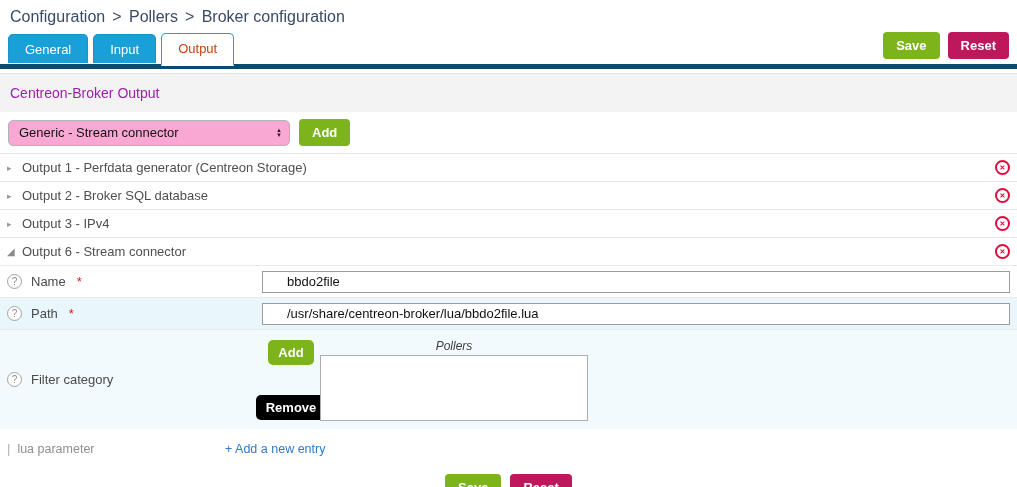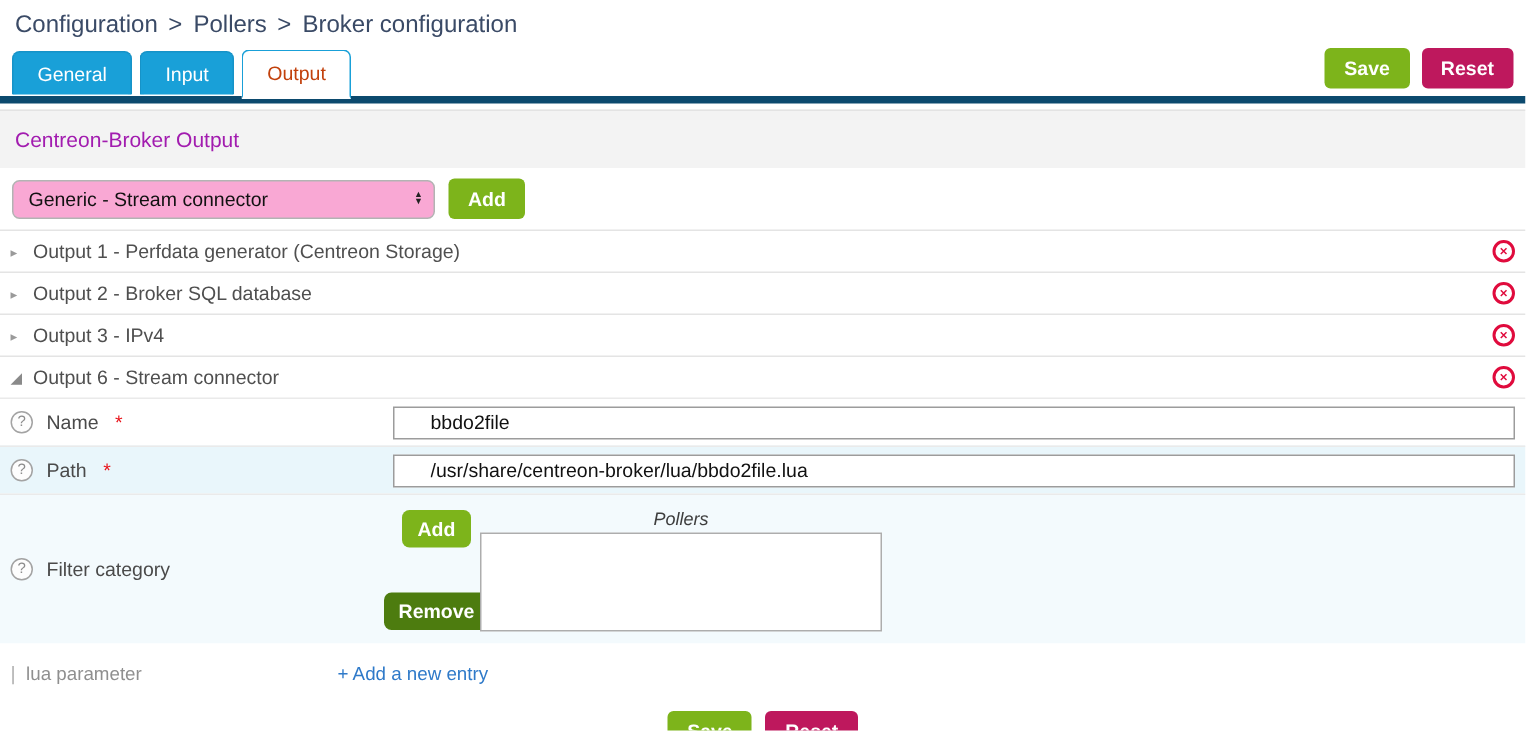--- a/index.html
+++ b/index.html
@@ -19,21 +19,21 @@
     background: #19a0d8; color: #fff; border: 1px solid #1693c8; border-bottom: none; }
   .tab.active { background: #fff; color: #c2410c; border: 1px solid #19a0d8;
     border-bottom: 2px solid #fff; margin-bottom: -2px; padding-bottom: 8px; }
   .tab-actions { margin-left: auto; display: flex; gap: 8px; margin-bottom: 5px; }
 
   .btn { display: inline-block; border: none; border-radius: 4px; color: #fff;
     font-weight: bold; font-size: 13px; padding: 6px 13px; cursor: pointer;
     font-family: "Liberation Sans", sans-serif; }
   .btn-green { background: #7db41b; }
   .btn-gray  { background: #be185d; }
-  .btn-red   { background: #4d7c0f; }
+  .btn-red   { background: #000000; }
 
   
   .panel-header { margin-top: 4px; background: #f3f3f3; border-top: 1px solid #e3e3e3;
     padding: 11px 10px; font-size: 14px; color: #a21caf; }
 
   
   .add-output-row { display: flex; align-items: center; gap: 9px; padding: 8px; height: 41px; }
   .fake-select { width: 282px; height: 26px; background: #f9a8d4; border: 1px solid #b3b3b3;
     border-radius: 5px; display: flex; align-items: center; padding: 0 7px 0 10px;
     font-size: 13px; color: #111; cursor: pointer; }

